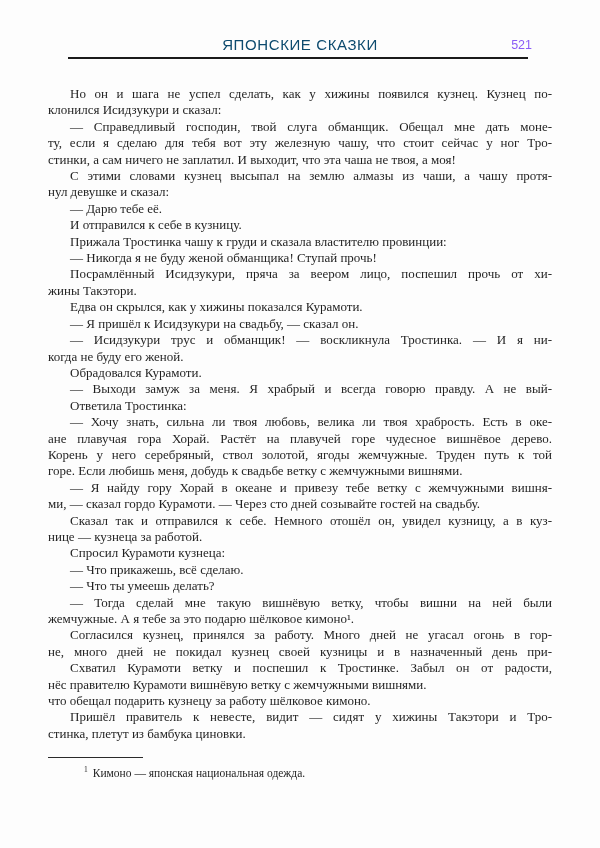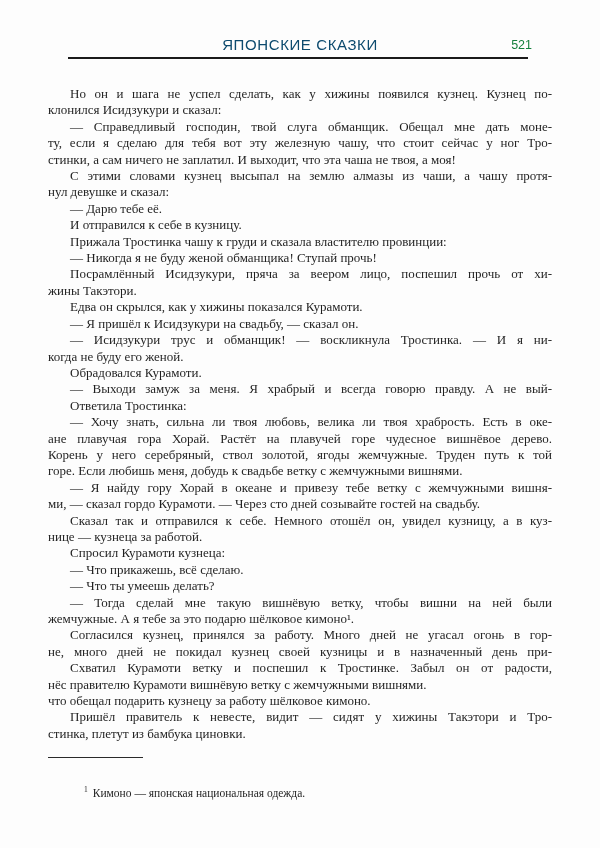--- a/index.html
+++ b/index.html
@@ -23,21 +23,21 @@
   .head-title {
     position: absolute; left: 0; right: 0; top: 0;
     text-align: center;
     font-size: 15px;
     letter-spacing: 0.6px;
     color: #0c4a6e;
   }
   .head-pagenum {
     position: absolute; right: 20px; top: 2px;
     font-size: 12.5px;
-    color: #15803d;
+    color: #8b5cf6;
   }
   .head-rule {
     position: absolute;
     top: 57px; left: 68px; width: 460px; height: 2px;
     background: #1b1b1b;
   }
   
   .text-block {
     position: absolute;
     top: 86px; left: 48px; width: 504px;
@@ -62,21 +62,21 @@
     text-indent: 22px;
   }
   
   .footnote-rule {
     position: absolute;
     top: 757px; left: 48px; width: 95px; height: 1px;
     background: #2a2a2a;
   }
   .footnote {
     position: absolute;
-    top: 783px; left: 48px; width: 504px;
+    top: 763px; left: 48px; width: 504px;
     font-family: "Liberation Serif", "DejaVu Serif", serif;
     font-size: 11.5px;
     line-height: 14px;
     color: #1f1f1f;
     text-indent: 36px;
   }
   .fn-marker {
     vertical-align: super;
     font-size: 7.5px;
     margin-right: 5px;

